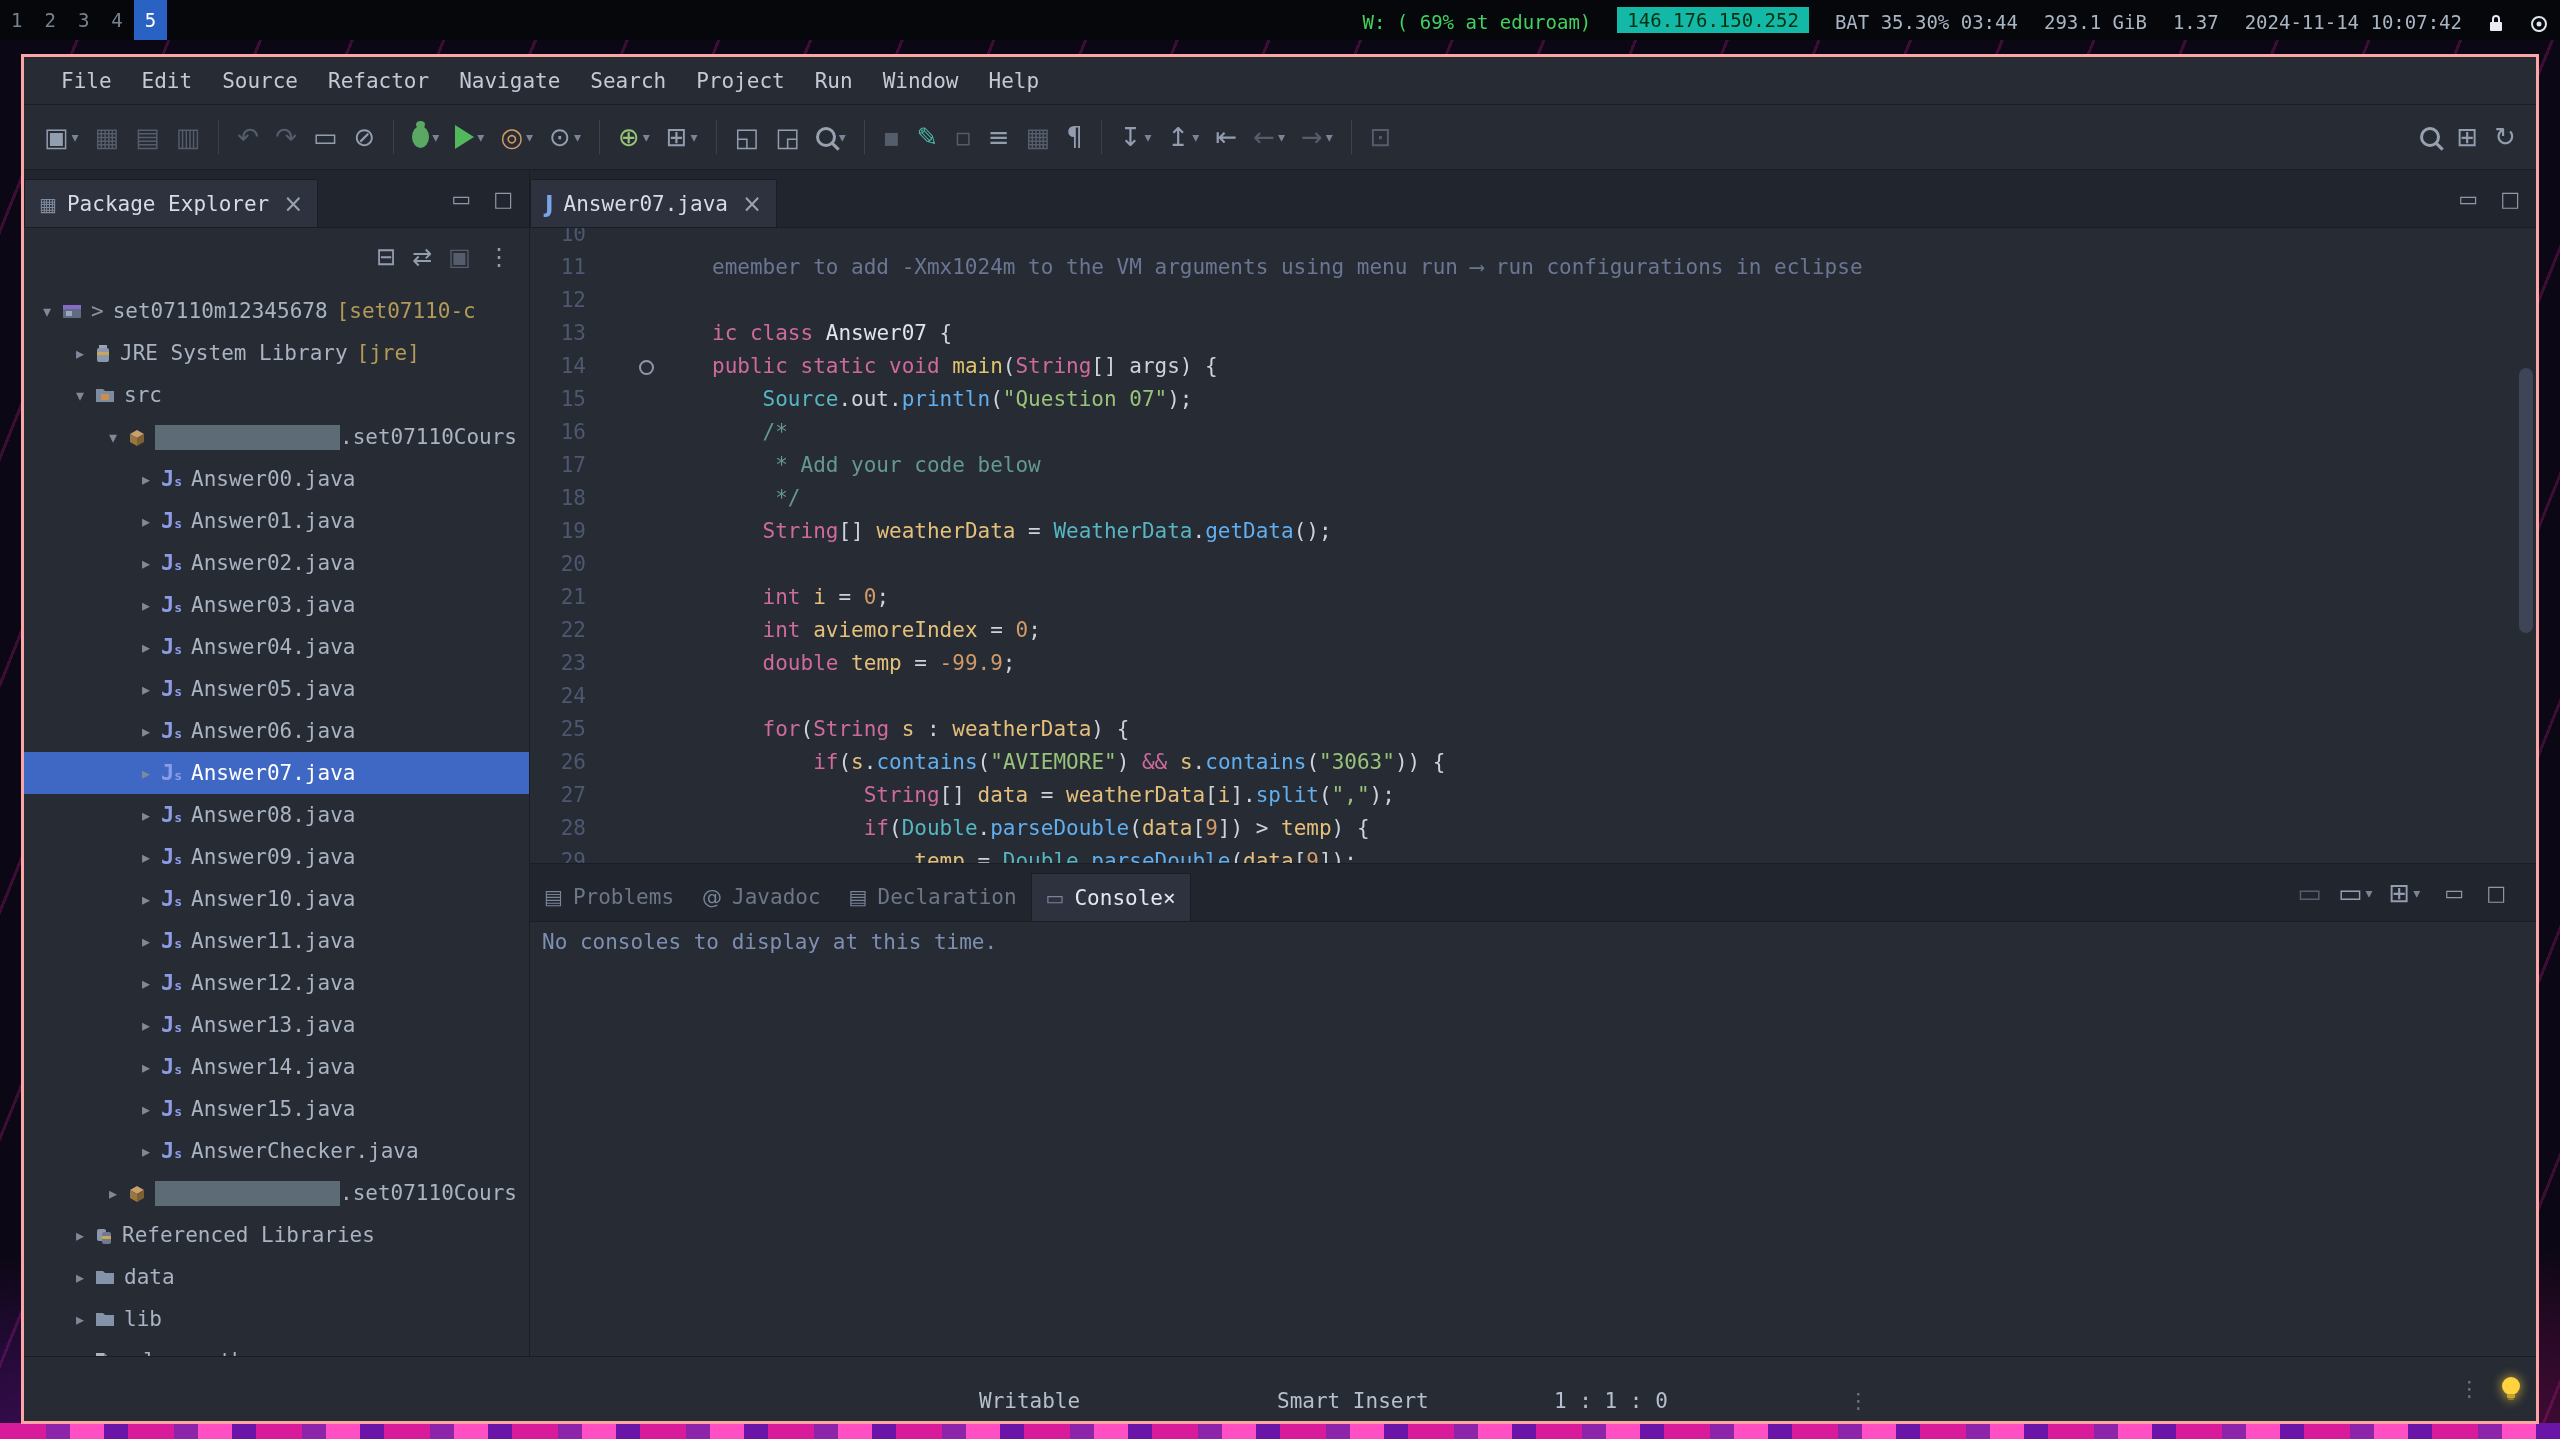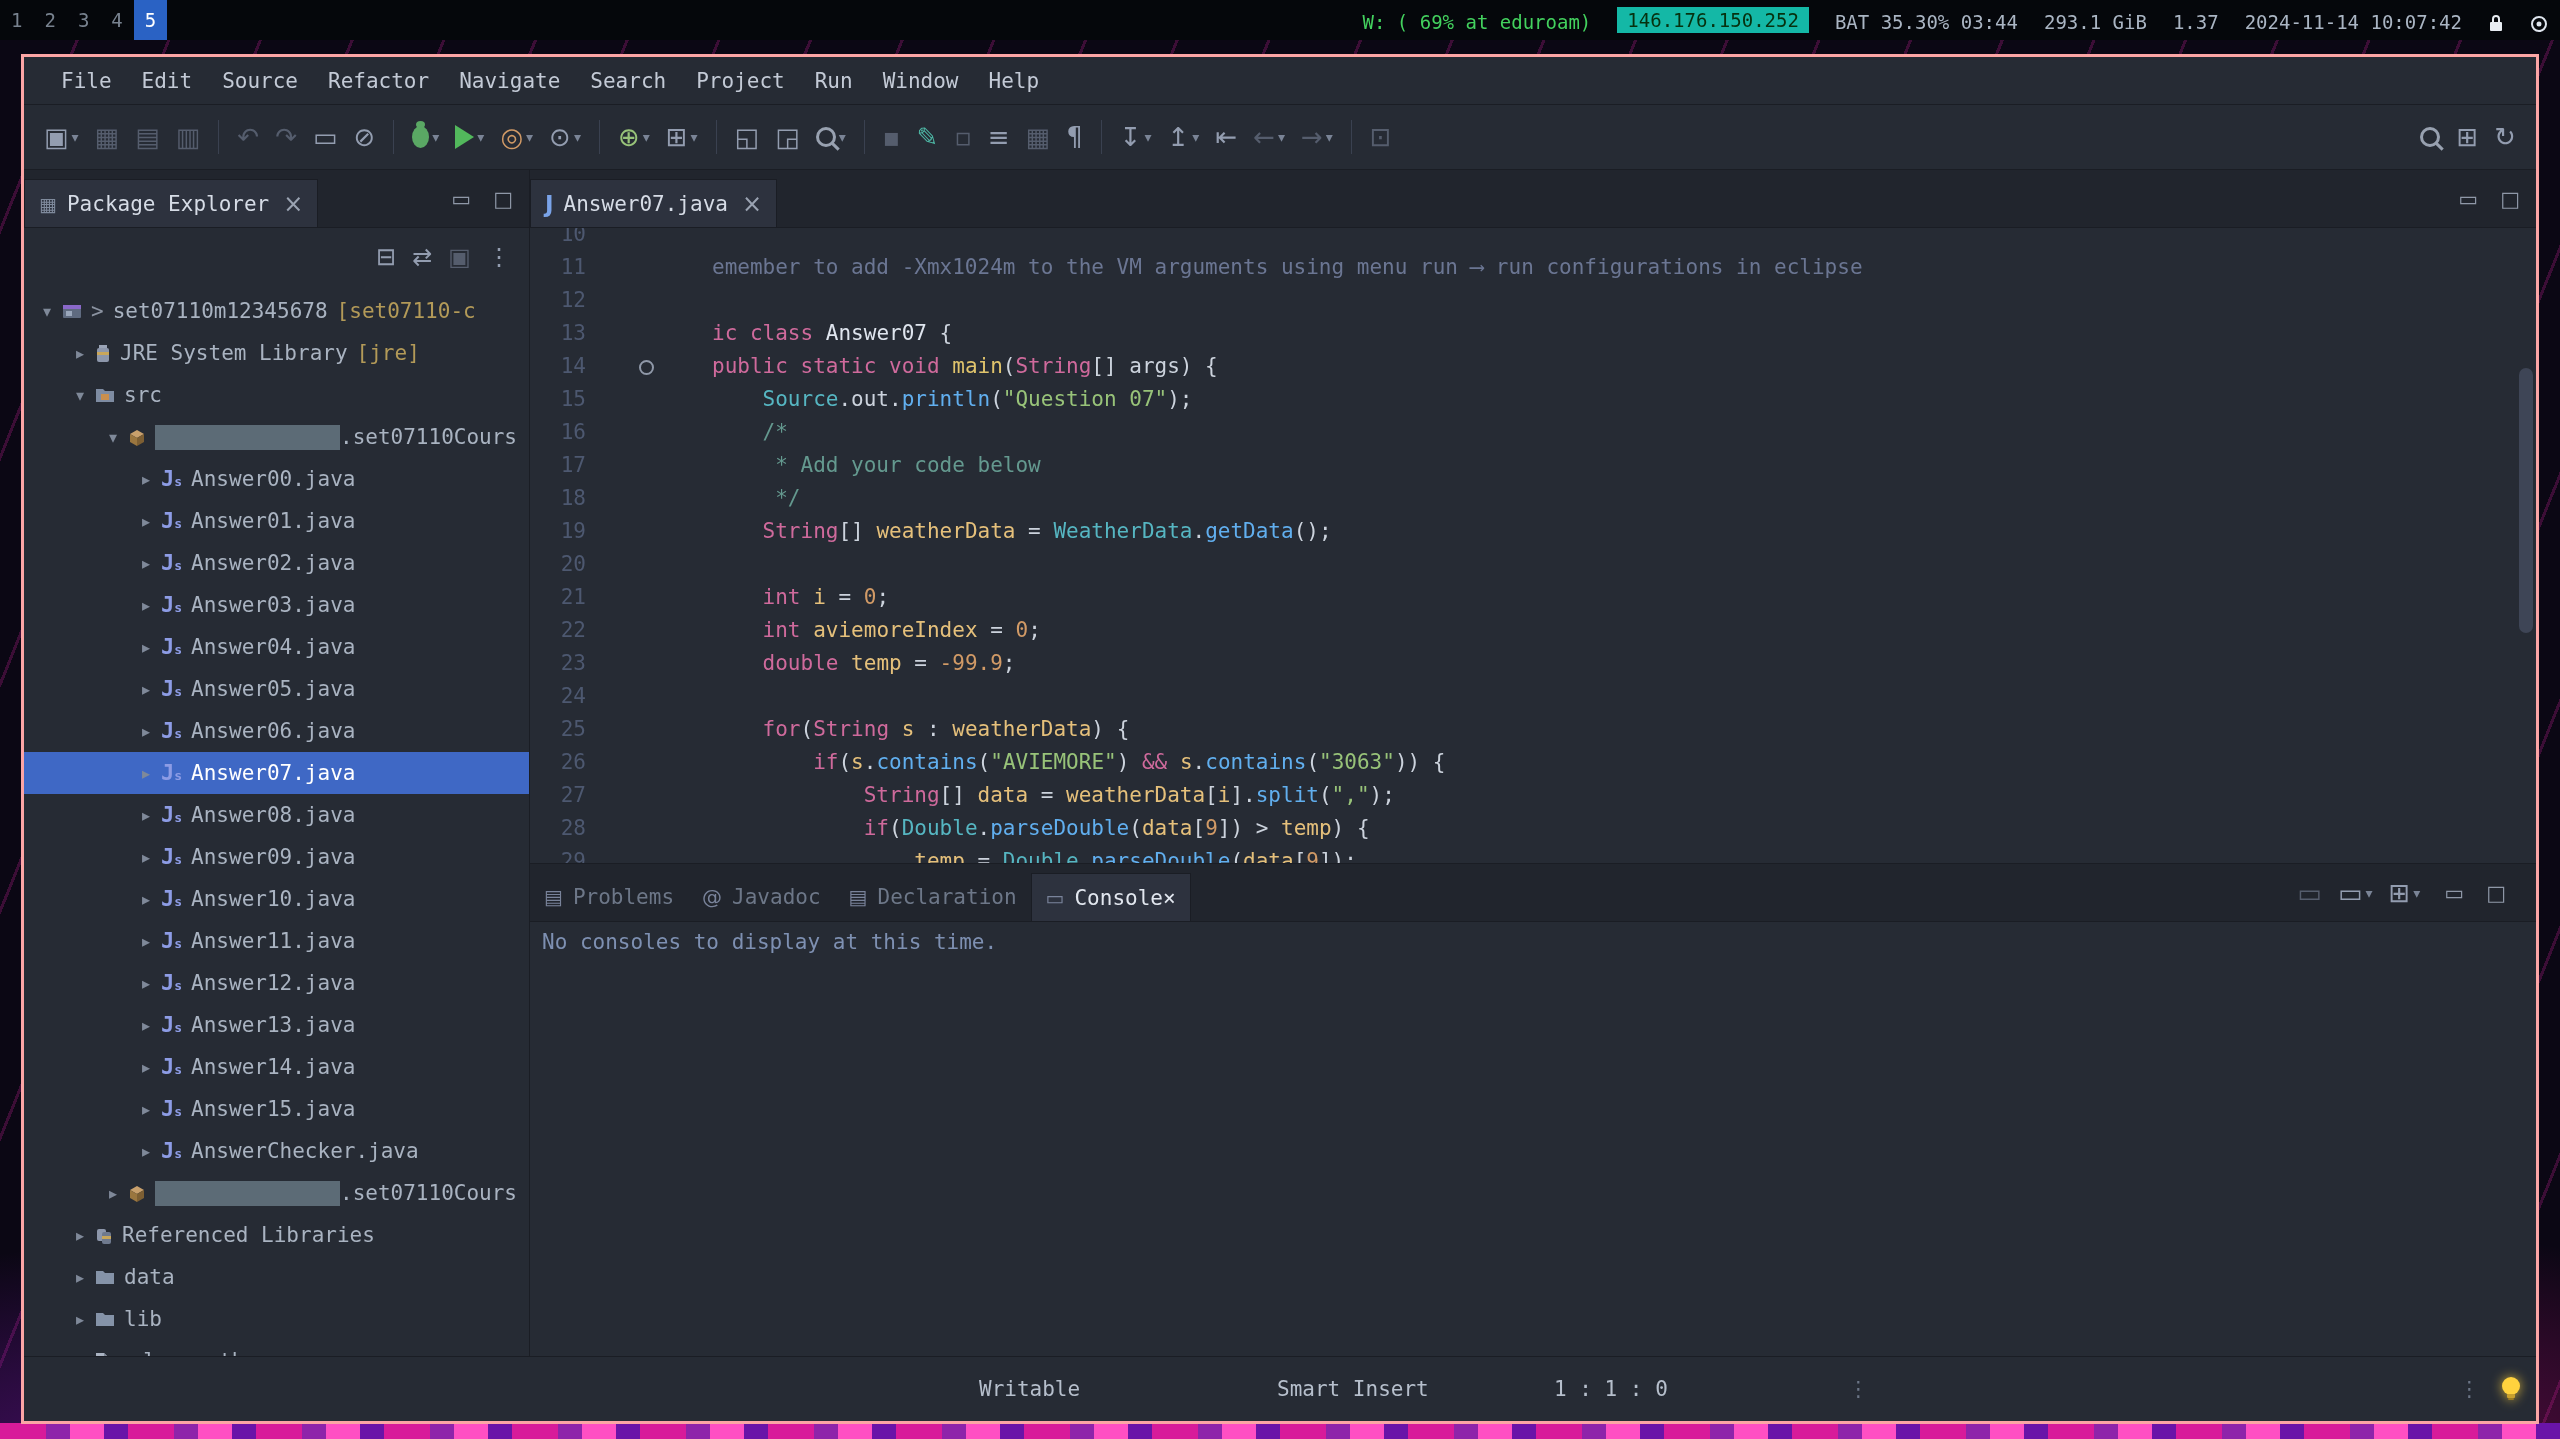--- a/index.html
+++ b/index.html
@@ -86,21 +86,21 @@
   .console-panel{flex:1;display:flex;flex-direction:column;border-top:1px solid #1a1d24;min-height:0;}
   .console-tabbar{height:57px;flex:none;background:#21252d;display:flex;align-items:flex-end;border-bottom:1px solid #1a1d24;}
   .ctab{height:48px;display:flex;align-items:center;padding:0 14px;font-size:21px;color:#6d7788;}
   .ctab .tab-icon{font-size:20px;color:#79839a;}
   .ctab.active{background:#2d323e;color:#e2e7ef;border:1px solid #1a1d24;border-bottom:none;box-sizing:border-box;}
   .console-content{flex:1;padding:8px 12px;font-size:21px;color:#7e90b2;}
   .console-controls{margin-left:auto;display:flex;align-items:center;height:100%;padding-right:14px;}
 
   
   .statusbar{height:64px;flex:none;border-top:1px solid #1a1d24;position:relative;color:#b6bfcc;font-size:21px;}
-  .sb-abs{position:absolute;top:0;line-height:64px;}
+  .sb-abs{position:absolute;top:12px;line-height:64px;}
   .sb-right{position:absolute;right:14px;top:0;height:64px;display:flex;align-items:center;gap:20px;}
   .sb-dots{color:#6b7586;font-family:"DejaVu Sans",sans-serif;}
   .bulb{filter:drop-shadow(0 0 6px rgba(255,210,60,.8));display:inline-flex;}
 </style>
 </head>
 <body>
 
 <div class="wallpaper"></div>
 <div class="wall-band"></div>
 

